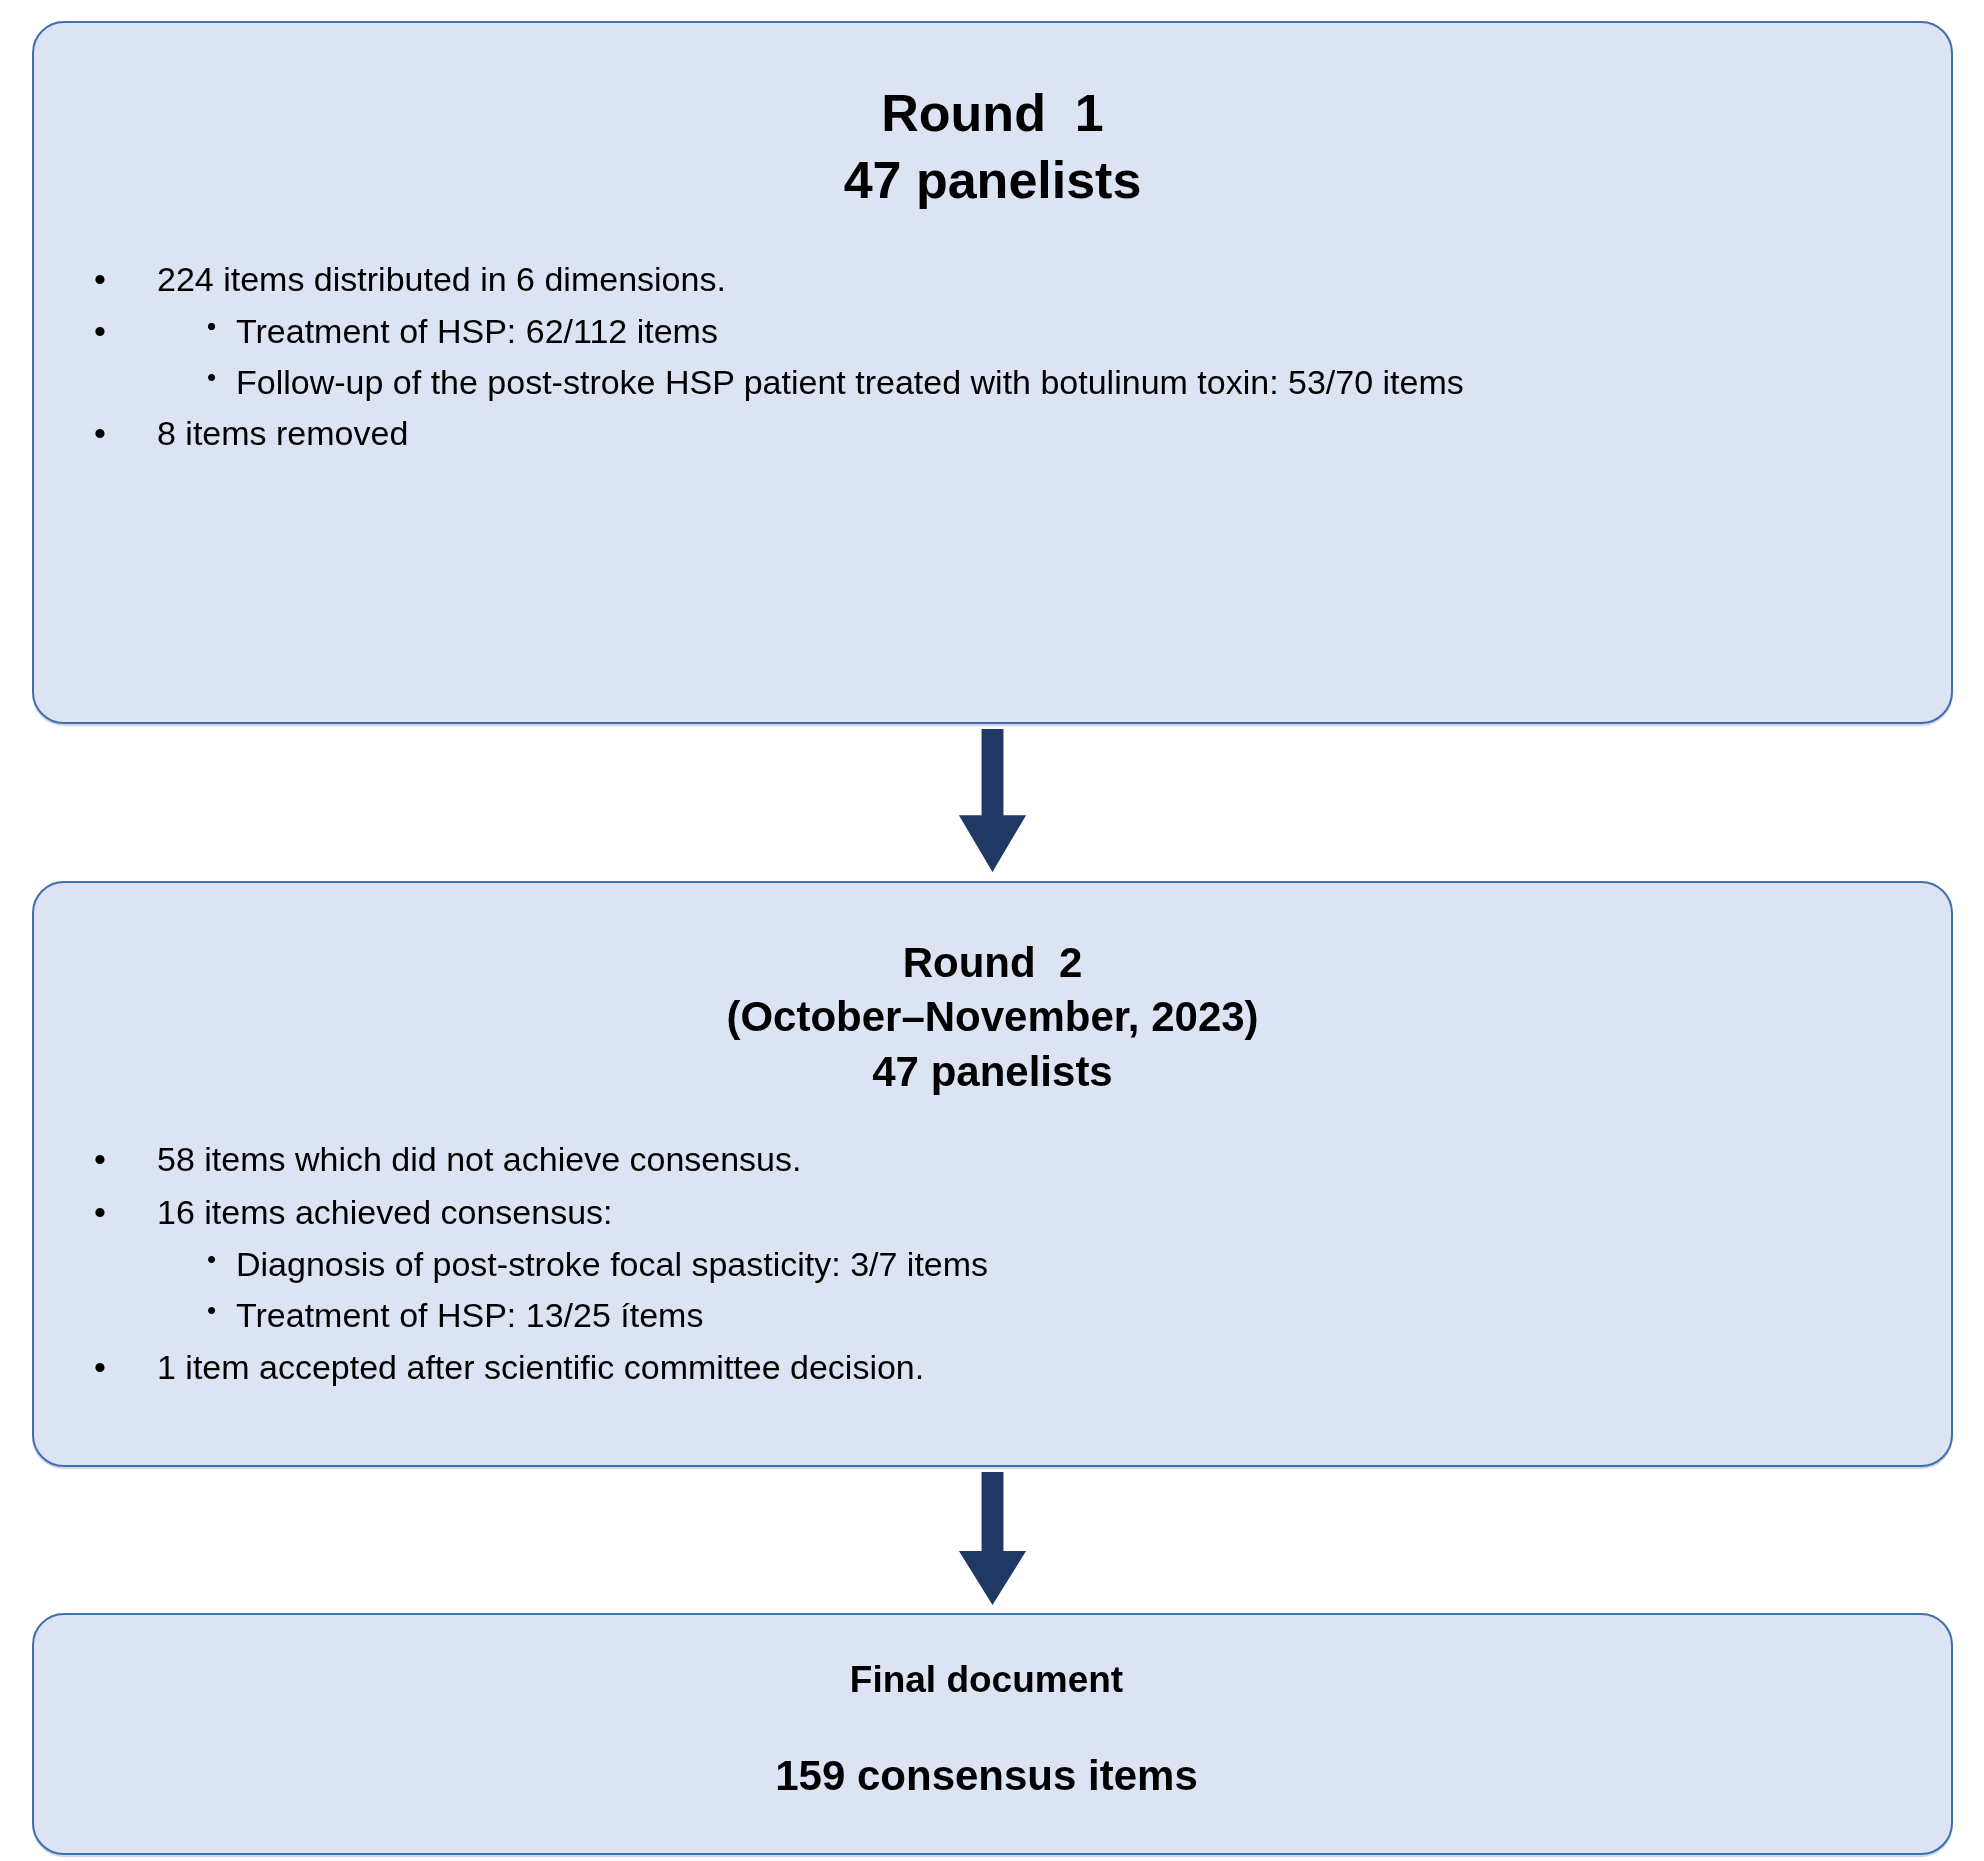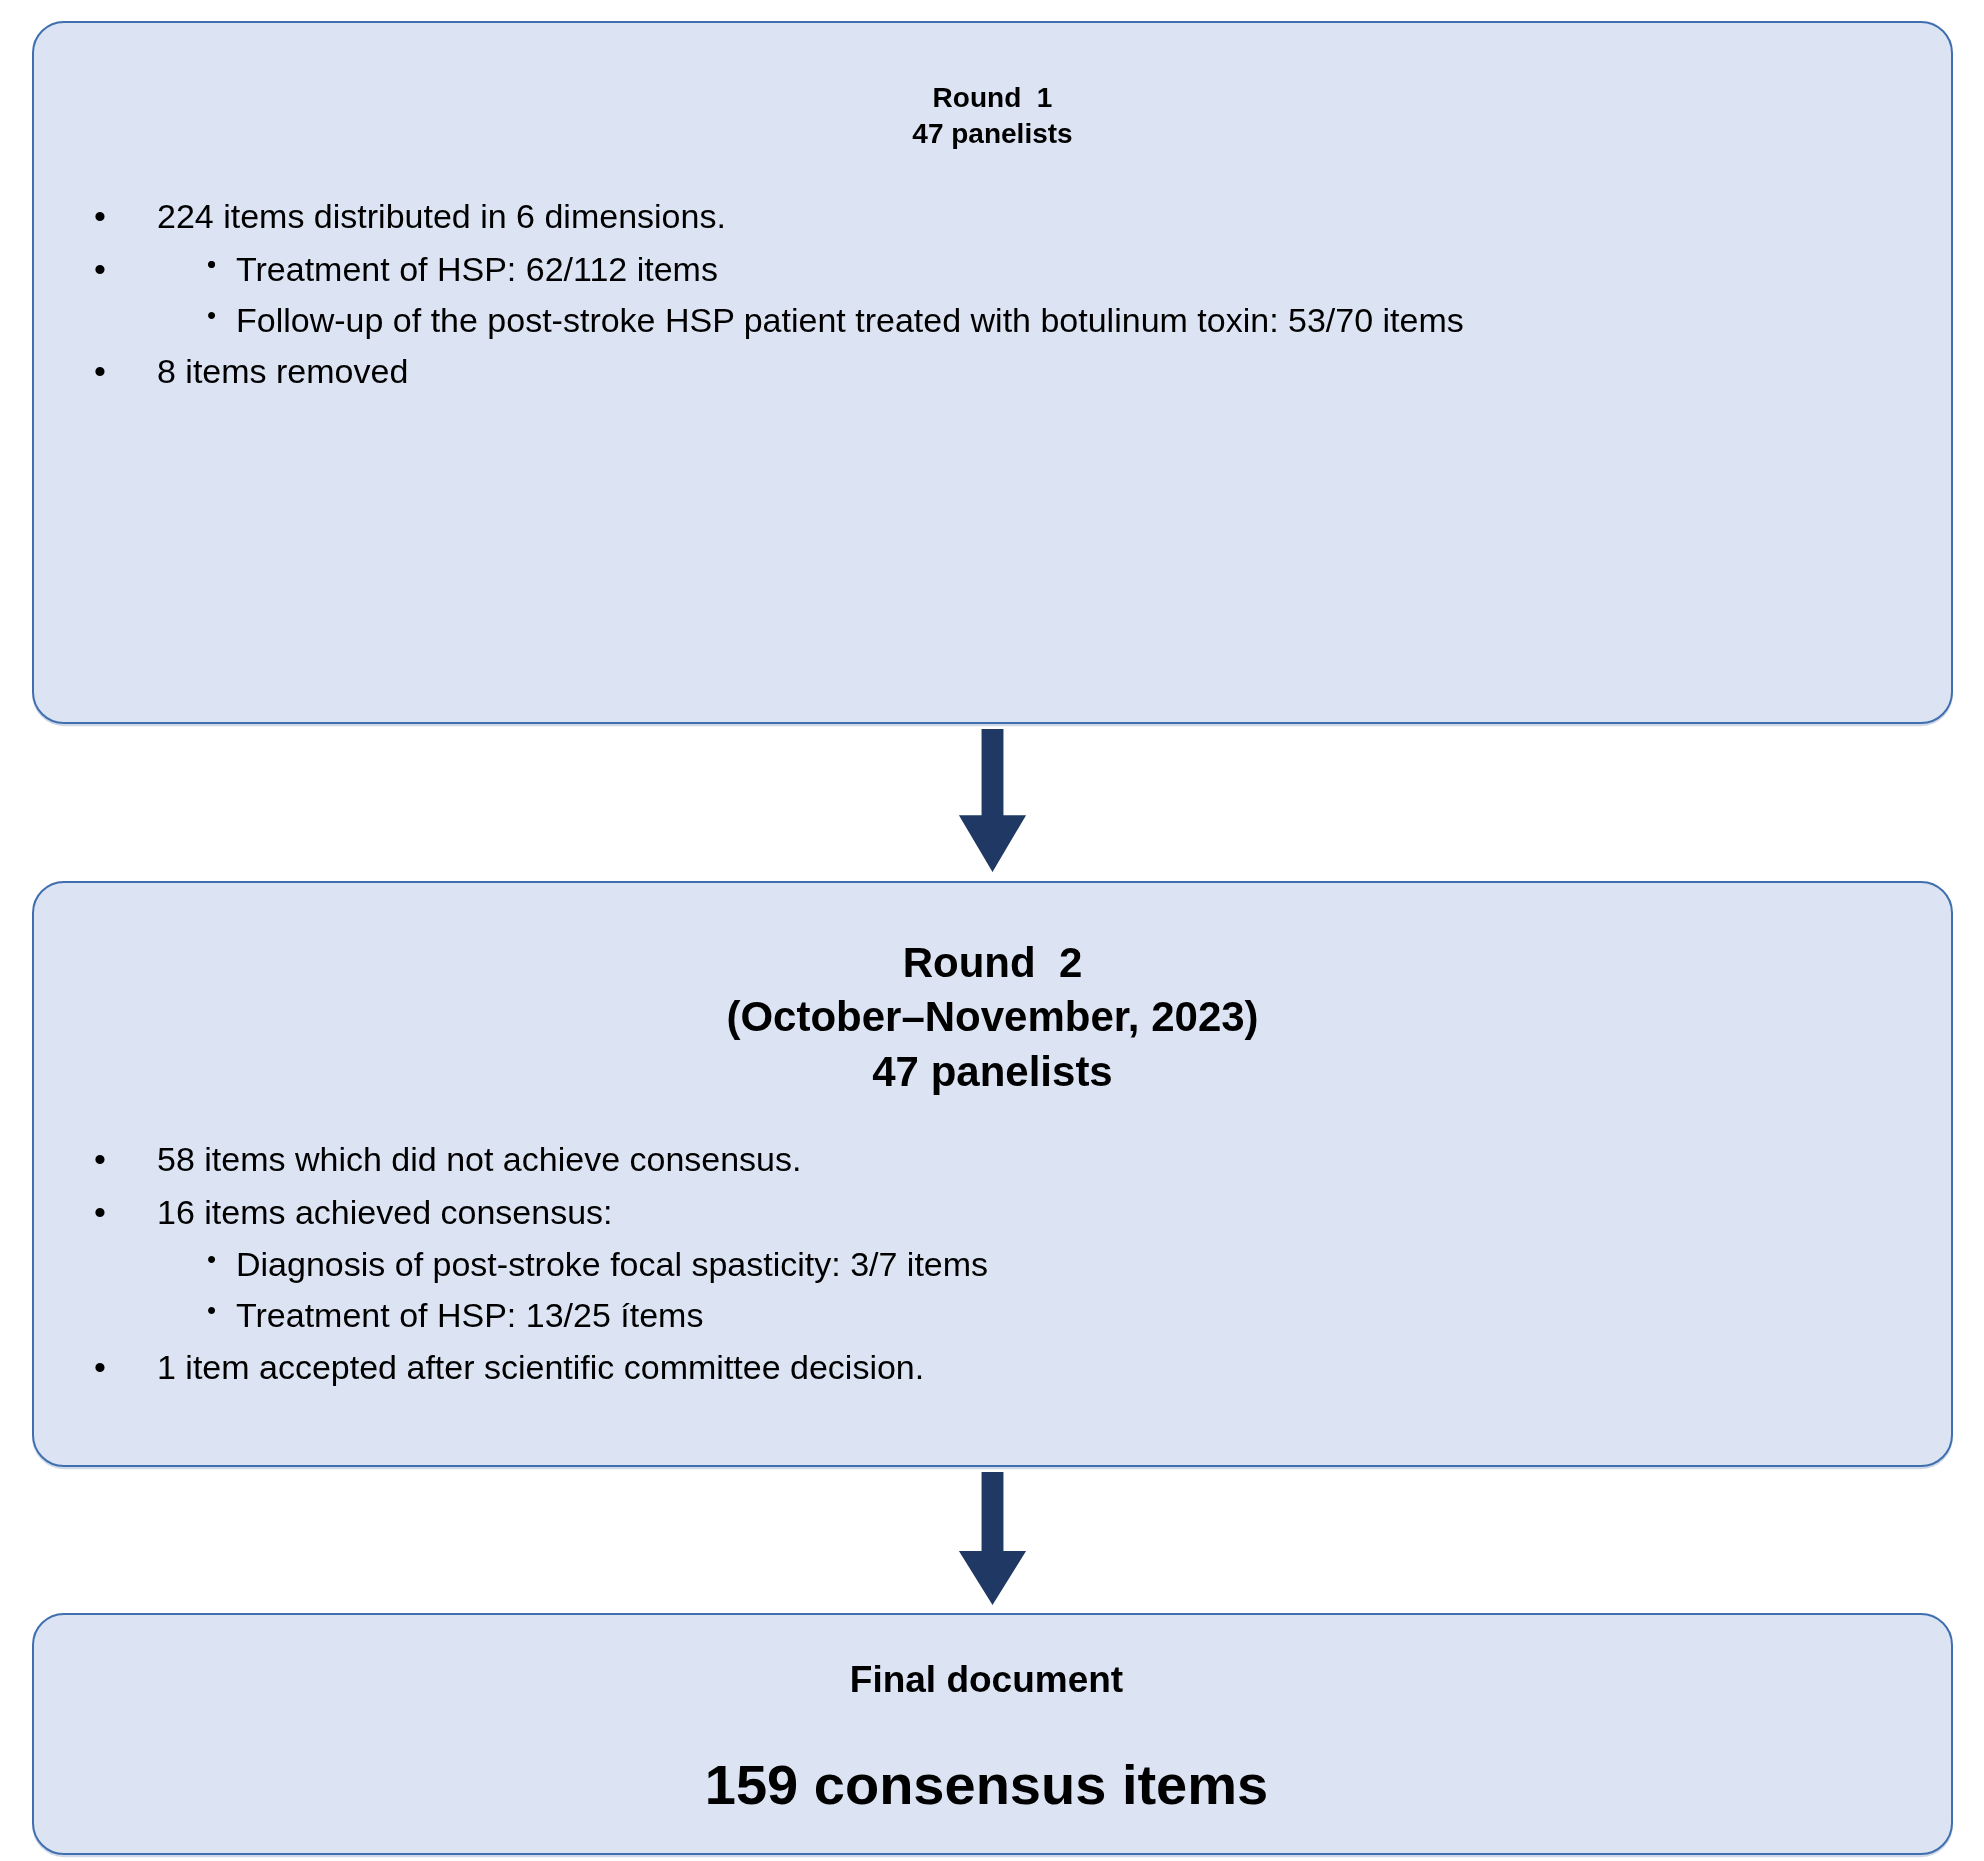--- a/index.html
+++ b/index.html
@@ -45,39 +45,39 @@
   .node-head .ln {
     display: block;
     white-space: pre;
   }
 
   
   #round1 {
     height: 703px;
     padding: 57px 34px 0 34px;
   }
-  #round1 .node-head { font-size: 28px; }
+  #round1 .node-head { font-size: 52px; }
 
   
   #round2 {
     height: 586px;
     padding: 53px 34px 0 34px;
   }
   #round2 .node-head { font-size: 42px; }
 
   
   #final {
     height: 242px;
     padding: 41px 34px 0 22px;
   }
   #final .node-head { font-size: 37px; }
   #final .final-total {
     text-align: center;
     font-weight: bold;
-    font-size: 56px;
+    font-size: 42px;
     margin-top: 48px;
     white-space: pre;
   }
 
   
   .bullets {
     margin-top: 42px;
     padding: 0;
     list-style: none;
   }

